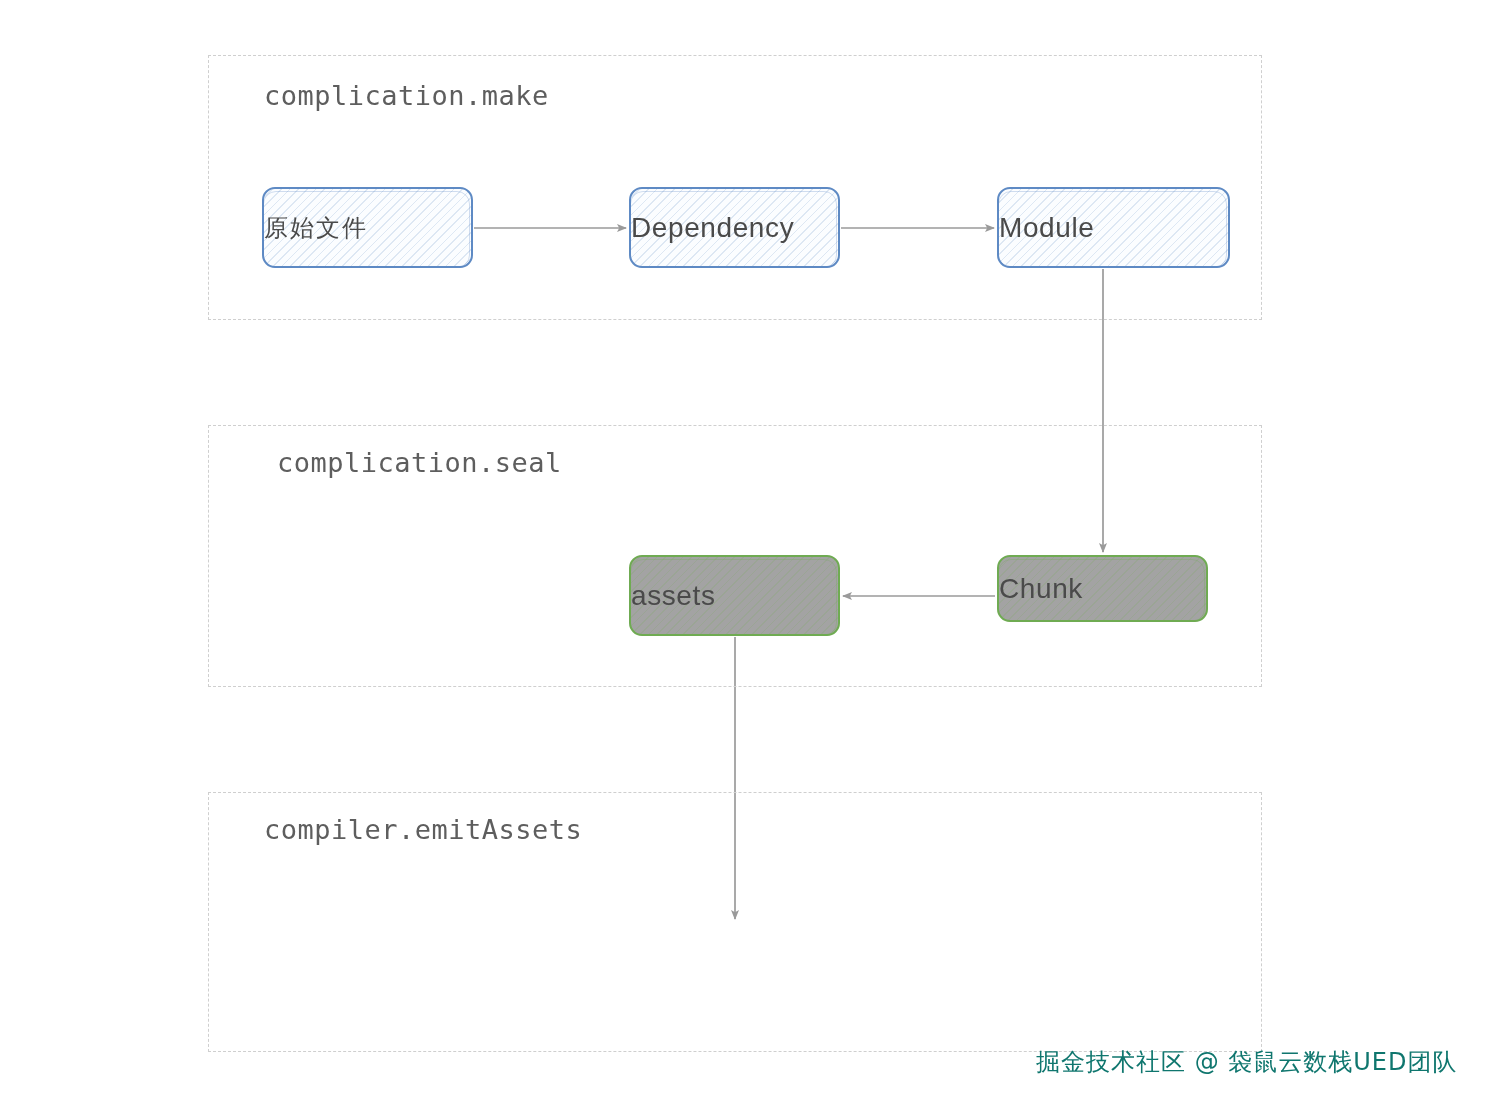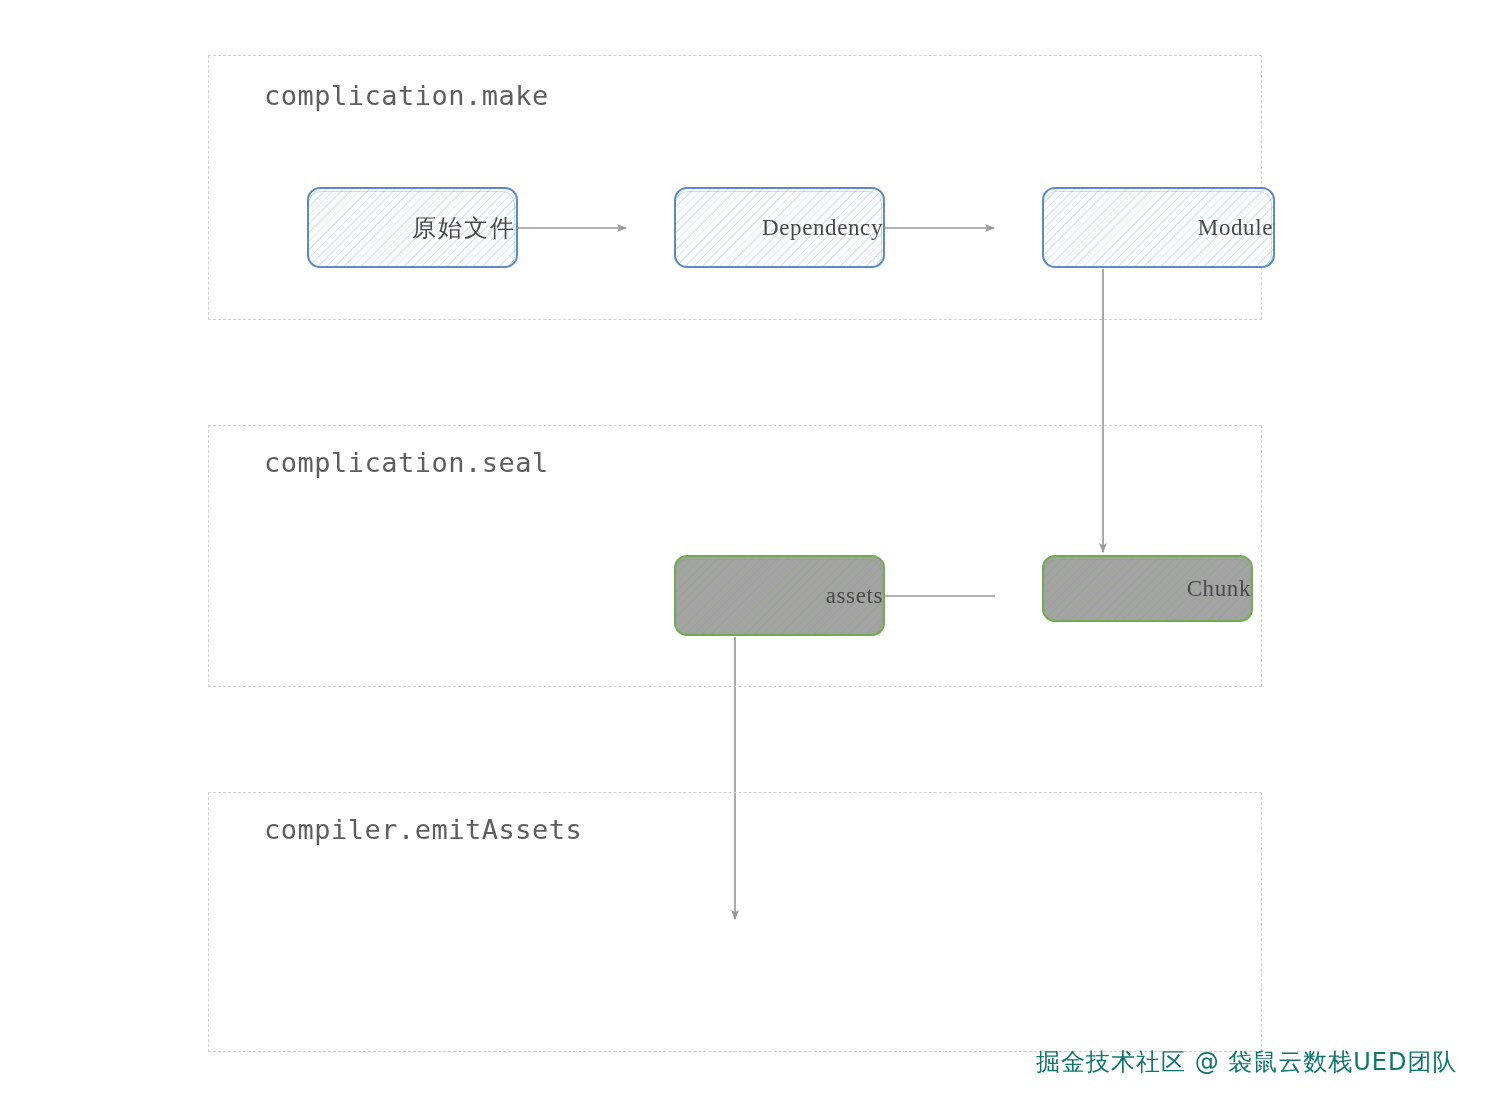--- a/index.html
+++ b/index.html
@@ -41,31 +41,30 @@
     letter-spacing: 0.5px;
     white-space: nowrap;
   }
 
   
   .node {
     position: absolute;
     box-sizing: border-box;
     display: flex;
     align-items: center;
-    justify-content: flex-end;
+    justify-content: flex-start;
     border-radius: 13px;
     border-width: 2px;
     border-style: solid;
-    margin-left: 45px;
   }
   .node-label {
     position: relative;
     z-index: 3;
-    font-family: Liberation Serif, serif;
-    font-size: 23px;
+    font-family: Liberation Sans, sans-serif;
+    font-size: 28px;
     color: #4a4a4a;
     letter-spacing: 0.6px;
     white-space: nowrap;
   }
   .node-label.cjk {
     font-family: "DejaVu Sans", "Liberation Sans", sans-serif;
     font-size: 24px;
     letter-spacing: 2px;
   }
   
@@ -161,21 +160,21 @@
 
     <line x1="995" y1="596" x2="843" y2="596" stroke="#9a9a9a" stroke-width="1.7" marker-end="url(#arrowhead)"></line>
 
     <line x1="735" y1="637" x2="735" y2="919" stroke="#9a9a9a" stroke-width="1.7" marker-end="url(#arrowhead)"></line>
   </svg>
 
   <div class="phase-container" style="left:208px; top:55px; width:1054px; height:265px;"></div>
   <div class="phase-title" style="left:264px; top:80px;">complication.make</div>
 
   <div class="phase-container" style="left:208px; top:425px; width:1054px; height:262px;"></div>
-  <div class="phase-title" style="left:264px; top:447px;text-align:center;">complication.seal</div>
+  <div class="phase-title" style="left:277px; top:447px;text-align:center;">complication.seal</div>
 
   <div class="phase-container" style="left:208px; top:792px; width:1054px; height:260px;"></div>
   <div class="phase-title" style="left:264px; top:814px;">compiler.emitAssets</div>
 
   <div class="node blue" style="left:262px; top:187px; width:211px; height:81px;">
     <span class="node-label cjk">原始文件</span>
   </div>
 
   <div class="node blue" style="left:629px; top:187px; width:211px; height:81px;">
     <span class="node-label">Dependency</span>

